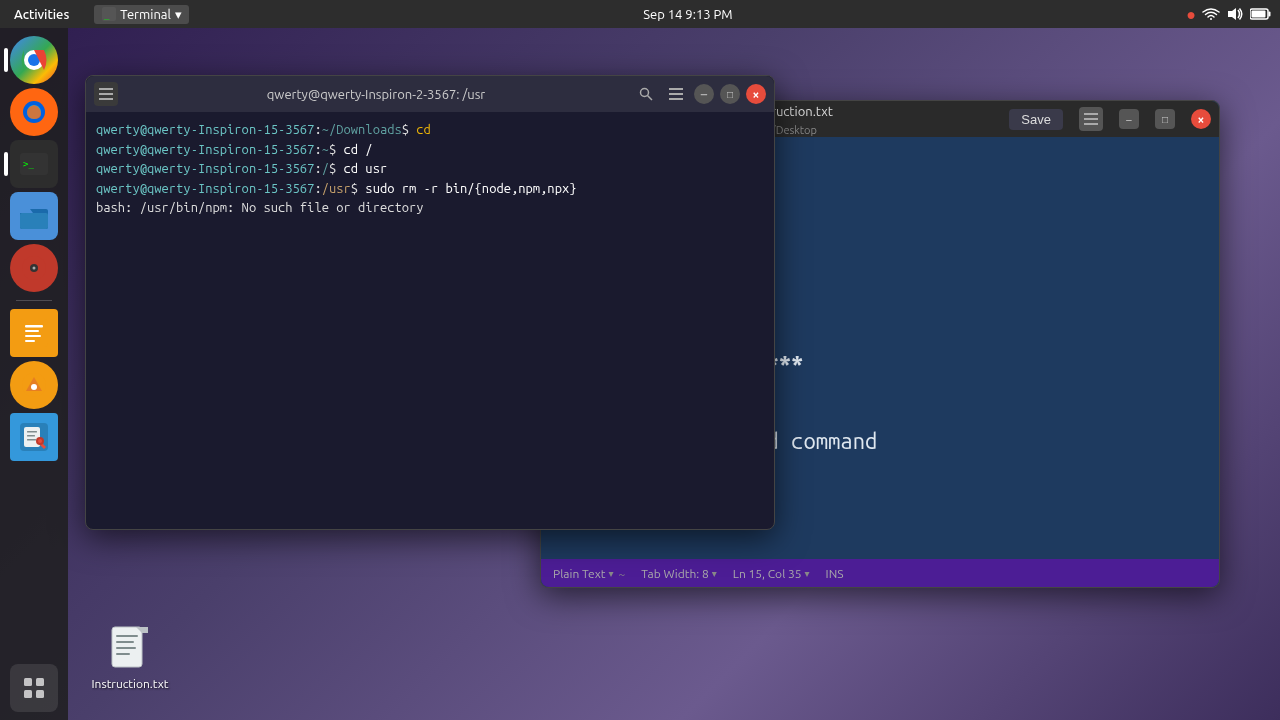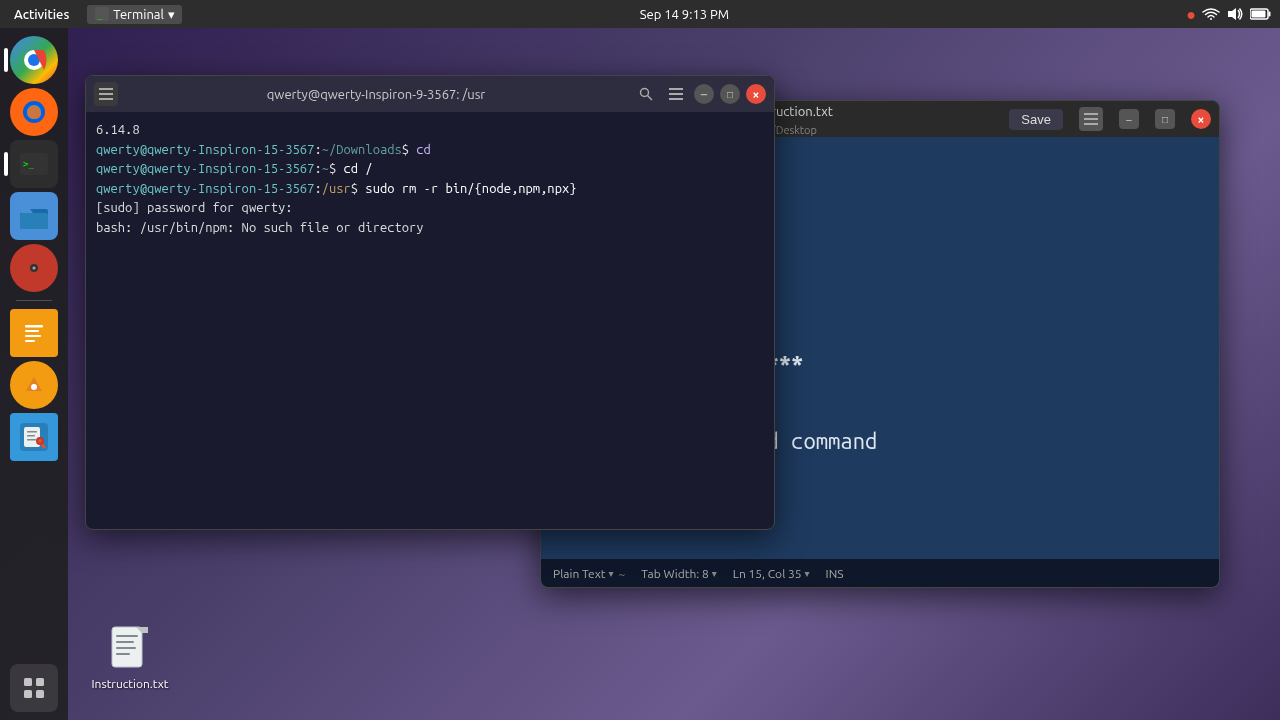--- a/index.html
+++ b/index.html
@@ -28,21 +28,21 @@
       background: #2d2d2d;
       display: flex;
       align-items: center;
       justify-content: space-between;
       padding: 0 8px;
       z-index: 100;
     }
     .top-panel-left {
       display: flex;
       align-items: center;
-      gap: 12px;
+      gap: 19px;
     }
     .top-panel-center {
       display: flex;
       align-items: center;
       gap: 6px;
       font-size: 13px;
       color: #fff;
     }
     .top-panel-right {
       display: flex;
@@ -273,21 +273,21 @@
       background: #1e3a5f;
       overflow: hidden;
       line-height: 1.6;
     }
     .editor-line {
       display: block;
       margin-bottom: 4px;
     }
     .editor-statusbar {
       height: 28px;
-      background: #0f172a;
+      background: #4c1d95;
       border-radius: 0 0 8px 8px;
       display: flex;
       align-items: center;
       padding: 0 12px;
       gap: 16px;
       font-size: 12px;
       color: #aaa;
     }
     .status-item {
       display: flex;
@@ -524,21 +524,21 @@
   <div class="terminal-window">
     <div class="terminal-titlebar">
 
       <div style="background:#3a3a3a;width:24px;height:24px;border-radius:4px;display:flex;align-items:center;justify-content:center;cursor:pointer;">
         <svg width="14" height="12" viewBox="0 0 14 12">
           <rect y="0" width="14" height="2" fill="#aaa"></rect>
           <rect y="5" width="14" height="2" fill="#aaa"></rect>
           <rect y="10" width="14" height="2" fill="#aaa"></rect>
         </svg>
       </div>
-      <span class="title">qwerty@qwerty-Inspiron-9-3567: /usr</span>
+      <span class="title">qwerty@qwerty-Inspiron-2-3567: /usr</span>
       <div style="display:flex;gap:6px;align-items:center;">
 
         <div class="titlebar-btn">
           <svg width="14" height="14" viewBox="0 0 14 14">
             <circle cx="5.5" cy="5.5" r="4" stroke="#aaa" stroke-width="1.5" fill="none"></circle>
             <line x1="8.5" y1="8.5" x2="13" y2="13" stroke="#aaa" stroke-width="1.5"></line>
           </svg>
         </div>
 
         <div class="titlebar-btn">
@@ -555,35 +555,36 @@
           <span style="font-size:10px;color:#ccc;">□</span>
         </div>
         <div class="titlebar-close">
           <span>×</span>
         </div>
       </div>
     </div>
     <div class="terminal-content">
 
 
-      <div style="color:#ddd;">6.14.8</div>
 
       <div>
-        <span style="color:#6bc5c5;">qwerty@qwerty-Inspiron-15-3567</span><span style="color:#ddd;">:</span><span style="color:#5fa0a0;">~/Downloads</span><span style="color:#ddd;">$</span><span style="color:#c4b5fd;"> cd</span>
+        <span style="color:#6bc5c5;">qwerty@qwerty-Inspiron-15-3567</span><span style="color:#ddd;">:</span><span style="color:#5fa0a0;">~/Downloads</span><span style="color:#ddd;">$</span><span style="color:#eab308;"> cd</span>
       </div>
 
       <div>
         <span style="color:#6bc5c5;">qwerty@qwerty-Inspiron-15-3567</span><span style="color:#ddd;">:</span><span style="color:#5fa0a0;">~</span><span style="color:#ddd;">$</span><span style="color:#fff;"> cd /</span>
       </div>
 
+      <div>
+        <span style="color:#6bc5c5;">qwerty@qwerty-Inspiron-15-3567</span><span style="color:#ddd;">:</span><span style="color:#5fa0a0;">/</span><span style="color:#ddd;">$</span><span style="color:#fff;"> cd usr</span>
+      </div>
 
       <div>
         <span style="color:#6bc5c5;">qwerty@qwerty-Inspiron-15-3567</span><span style="color:#ddd;">:</span><span style="color:#c5a06b;">/usr</span><span style="color:#ddd;">$</span><span style="color:#fff;"> sudo rm -r bin/{node,npm,npx}</span>
       </div>
-      <div style="color:#ddd;">[sudo] password for qwerty:</div>
 
 
       <div style="color:#ddd;">bash: /usr/bin/npm: No such file or directory</div>
 
     </div>
   </div>
 
 </div>
 
 </body></html>

